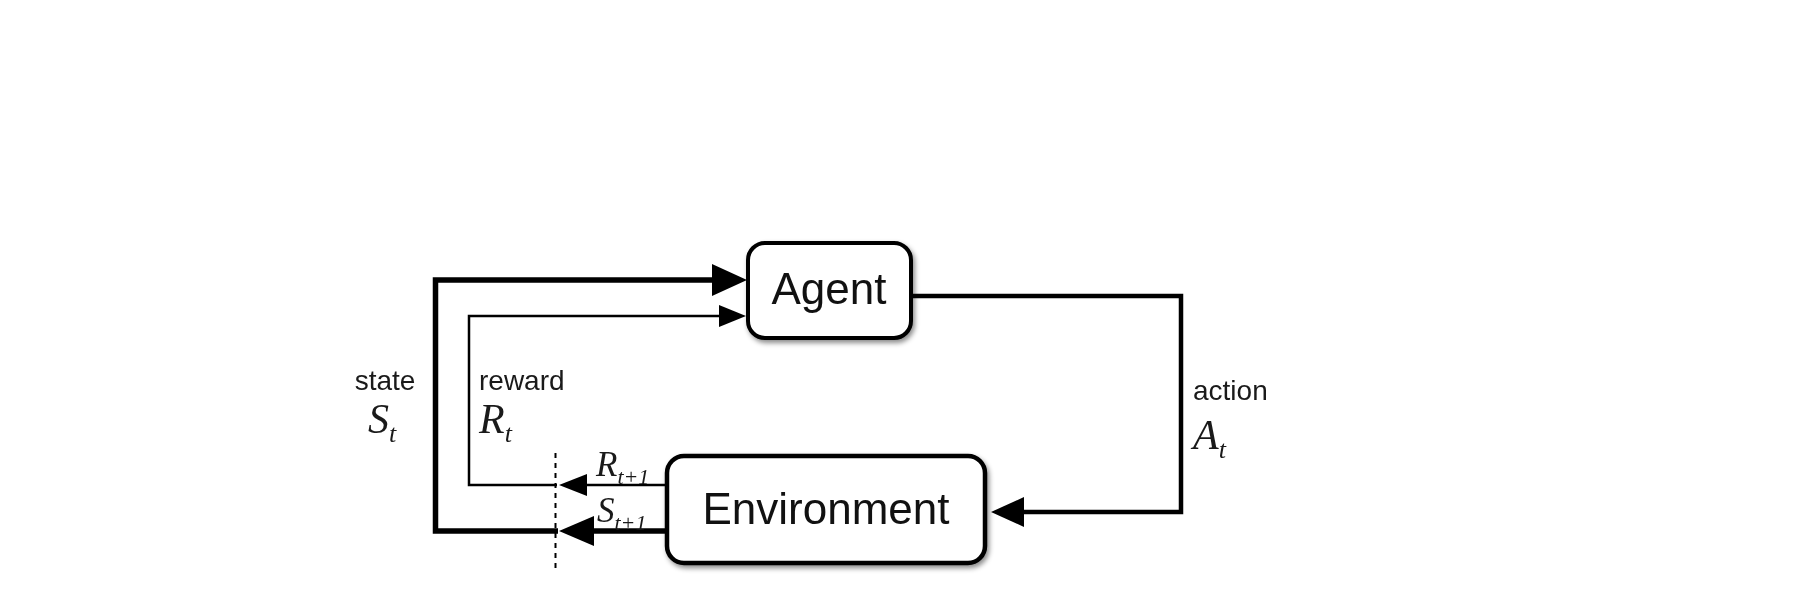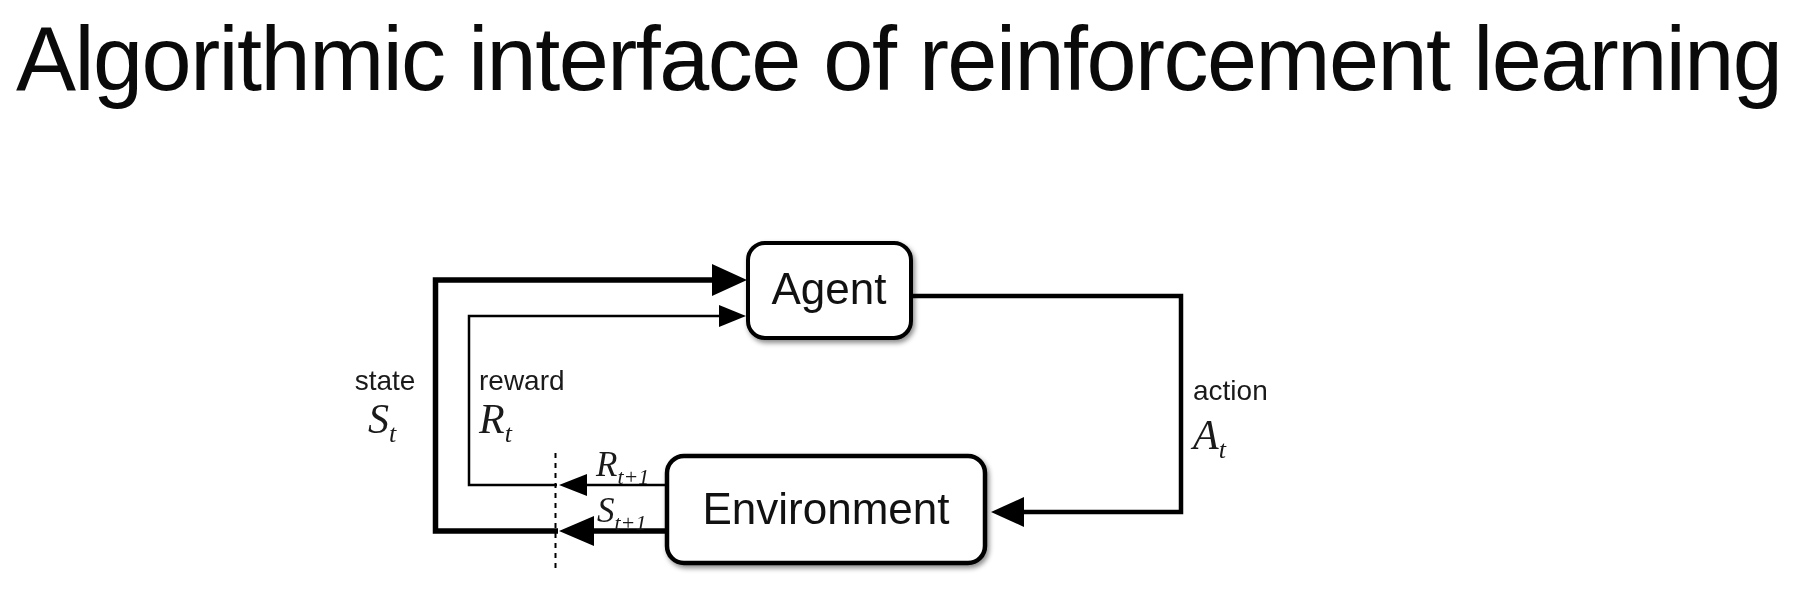--- a/index.html
+++ b/index.html
@@ -63,21 +63,20 @@
   .math-sub  { font-size: 26px; }
   .math-main-sm { font-size: 35px; }
   .math-sub-sm  { font-size: 22px; }
   .centered { text-anchor: middle; }
 </style>
 </head>
 <body>
 
 <div class="slide">
 
-  <div class="slide-title">Algorithmic interface of reinforcement learning</div>
 
   <svg class="diagram-svg" viewBox="0 0 1820 594" xmlns="http://www.w3.org/2000/svg">
 
     <path class="wire" stroke-width="5.5" d="M 558 531 L 435.5 531 L 435.5 280 L 714 280"></path>
     <polygon points="747,280 712,264 712,296" fill="#000000"></polygon>
 
     <path class="wire" stroke-width="2.5" d="M 557 485 L 469 485 L 469 316 L 720 316"></path>
     <polygon points="746,316 719,305 719,327" fill="#000000"></polygon>
 
     <path class="wire" stroke-width="4.5" d="M 913 296 L 1181 296 L 1181 512 L 1022 512"></path>

